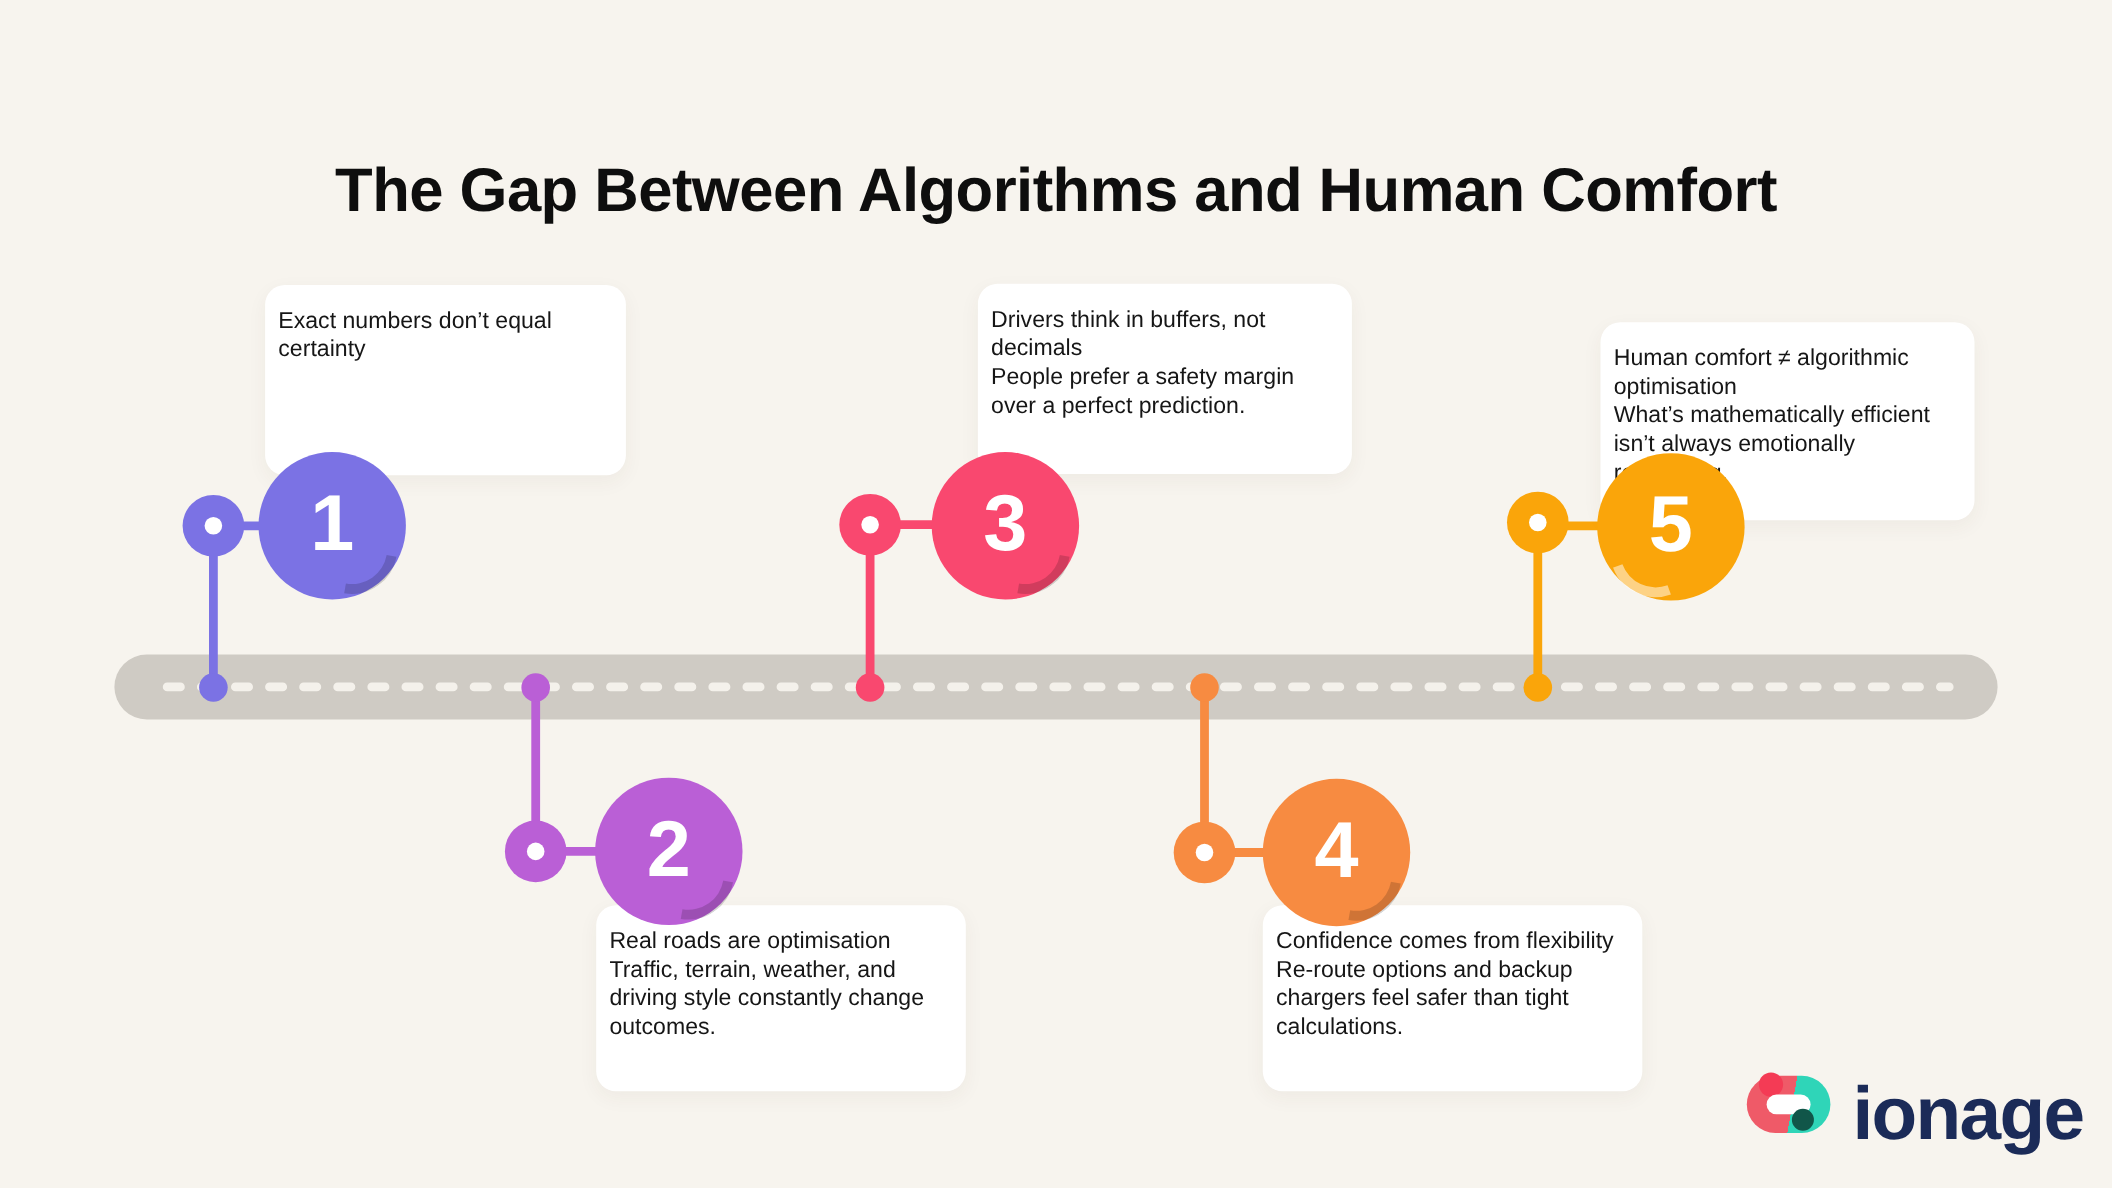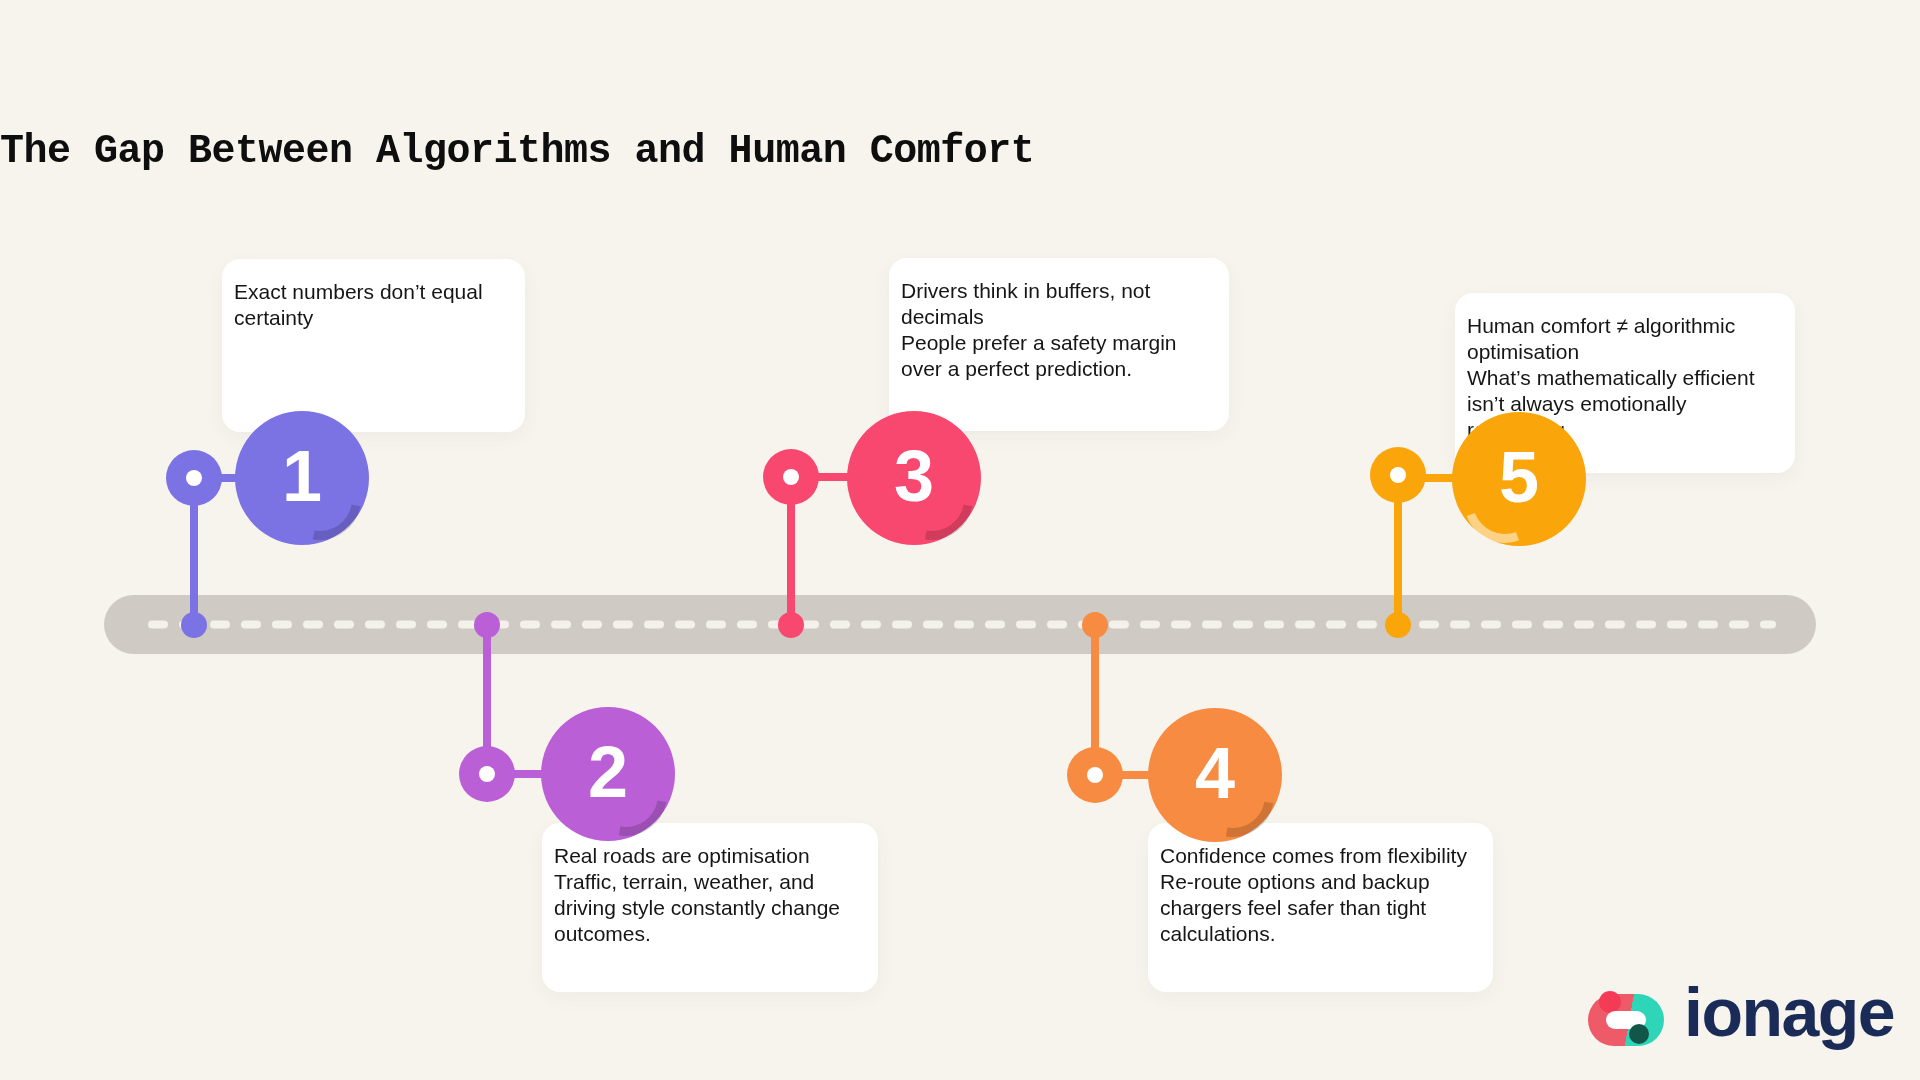--- a/index.html
+++ b/index.html
@@ -1,21 +1,21 @@
 <!DOCTYPE html>
 <html><head>
 <meta charset="utf-8">
 <style>
   html,body{margin:0;padding:0;background:#F7F4EE;}
   .canvas{position:relative;width:1920px;height:1080px;background:#F7F4EE;overflow:hidden;
           font-family:"Liberation Sans",sans-serif;}
 
   
-  .title{position:absolute;top:102px;left:0;width:100%;
-         font-size:40px;font-weight:700;color:#0e0e0e;letter-spacing:-0.5px;z-index:2;font-family:Liberation Mono, monospace;}
+  .title{position:absolute;top:102px;left:0;width:100%;text-align:center;
+         font-size:56px;font-weight:700;color:#0e0e0e;letter-spacing:-0.5px;z-index:2;}
 
   
   .road{position:absolute;left:104px;top:595px;width:1712px;height:59px;
         background:#CFCBC4;border-radius:29.5px;z-index:0;}
   .road svg{position:absolute;left:0;top:0;}
 
   
   .stem{position:absolute;width:8px;background:var(--c);z-index:1;border-radius:4px;}
   .connector{position:absolute;height:8px;background:var(--c);z-index:1;border-radius:4px;}
   .dot{position:absolute;width:26px;height:26px;border-radius:50%;background:var(--c);z-index:3;}
@@ -34,40 +34,40 @@
         padding:20px 12px 16px 12px;box-sizing:border-box;
         box-shadow:0 6px 18px rgba(70,60,40,0.05);}
   .card p{margin:0;font-size:21px;line-height:26px;color:#161616;}
 
   
   .m1{--c:#7B72E4;} .m2{--c:#BA5FD6;} .m3{--c:#F9486F;} .m4{--c:#F78B41;} .m5{--c:#FAA50A;}
 
   
   .s1{left:190px;top:478px;height:148px;} .k1{left:194px;top:474px;width:108px;}
   .d1{left:181px;top:612px;} .n1{left:166px;top:450px;} .b1{left:235px;top:411px;}
-  .c1{left:222px;top:259px;width:303px;height:173px;}
+  .c1{left:241px;top:259px;width:328px;height:173px;}
   
   .s2{left:483px;top:625px;height:150px;} .k2{left:487px;top:770px;width:121px;}
   .d2{left:474px;top:612px;} .n2{left:459px;top:746px;} .b2{left:541px;top:707px;}
   .c2{left:542px;top:823px;width:336px;height:169px;}
   
   .s3{left:787px;top:477px;height:149px;} .k3{left:791px;top:473px;width:123px;}
   .d3{left:778px;top:612px;} .n3{left:763px;top:449px;} .b3{left:847px;top:411px;}
   .c3{left:889px;top:258px;width:340px;height:173px;}
   
   .s4{left:1091px;top:625px;height:151px;} .k4{left:1095px;top:771px;width:120px;}
   .d4{left:1082px;top:612px;} .n4{left:1067px;top:747px;} .b4{left:1148px;top:708px;}
   .c4{left:1148px;top:823px;width:345px;height:169px;}
   
   .s5{left:1394px;top:475px;height:151px;} .k5{left:1398px;top:474px;width:121px;}
   .d5{left:1385px;top:612px;} .n5{left:1370px;top:447px;} .b5{left:1452px;top:412px;}
   .c5{left:1455px;top:251px;width:340px;height:180px;margin-top:42px;}
 
   
-  .logo{position:absolute;left:1588px;top:978px;height:68px;display:flex;align-items:flex-end;gap:20px;z-index:2;}
+  .logo{position:absolute;left:1588px;top:978px;height:68px;display:flex;align-items:flex-start;gap:20px;z-index:2;}
   .logo-icon{position:relative;width:76px;height:52px;border-radius:26px;
              background:linear-gradient(100deg,#EF5A68 54%,#2FD5B8 54%);}
   .li-red{position:absolute;left:11px;top:-3px;width:22px;height:22px;border-radius:50%;background:#F43B55;}
   .li-pill{position:absolute;left:18px;top:17px;width:40px;height:18px;border-radius:9px;background:#fff;}
   .li-dark{position:absolute;left:41px;top:30px;width:20px;height:20px;border-radius:50%;background:#115649;}
   .logo-text{font-size:68px;font-weight:700;color:#1B2B58;letter-spacing:-1.5px;line-height:1;}
 </style>
 </head>
 <body>
 

